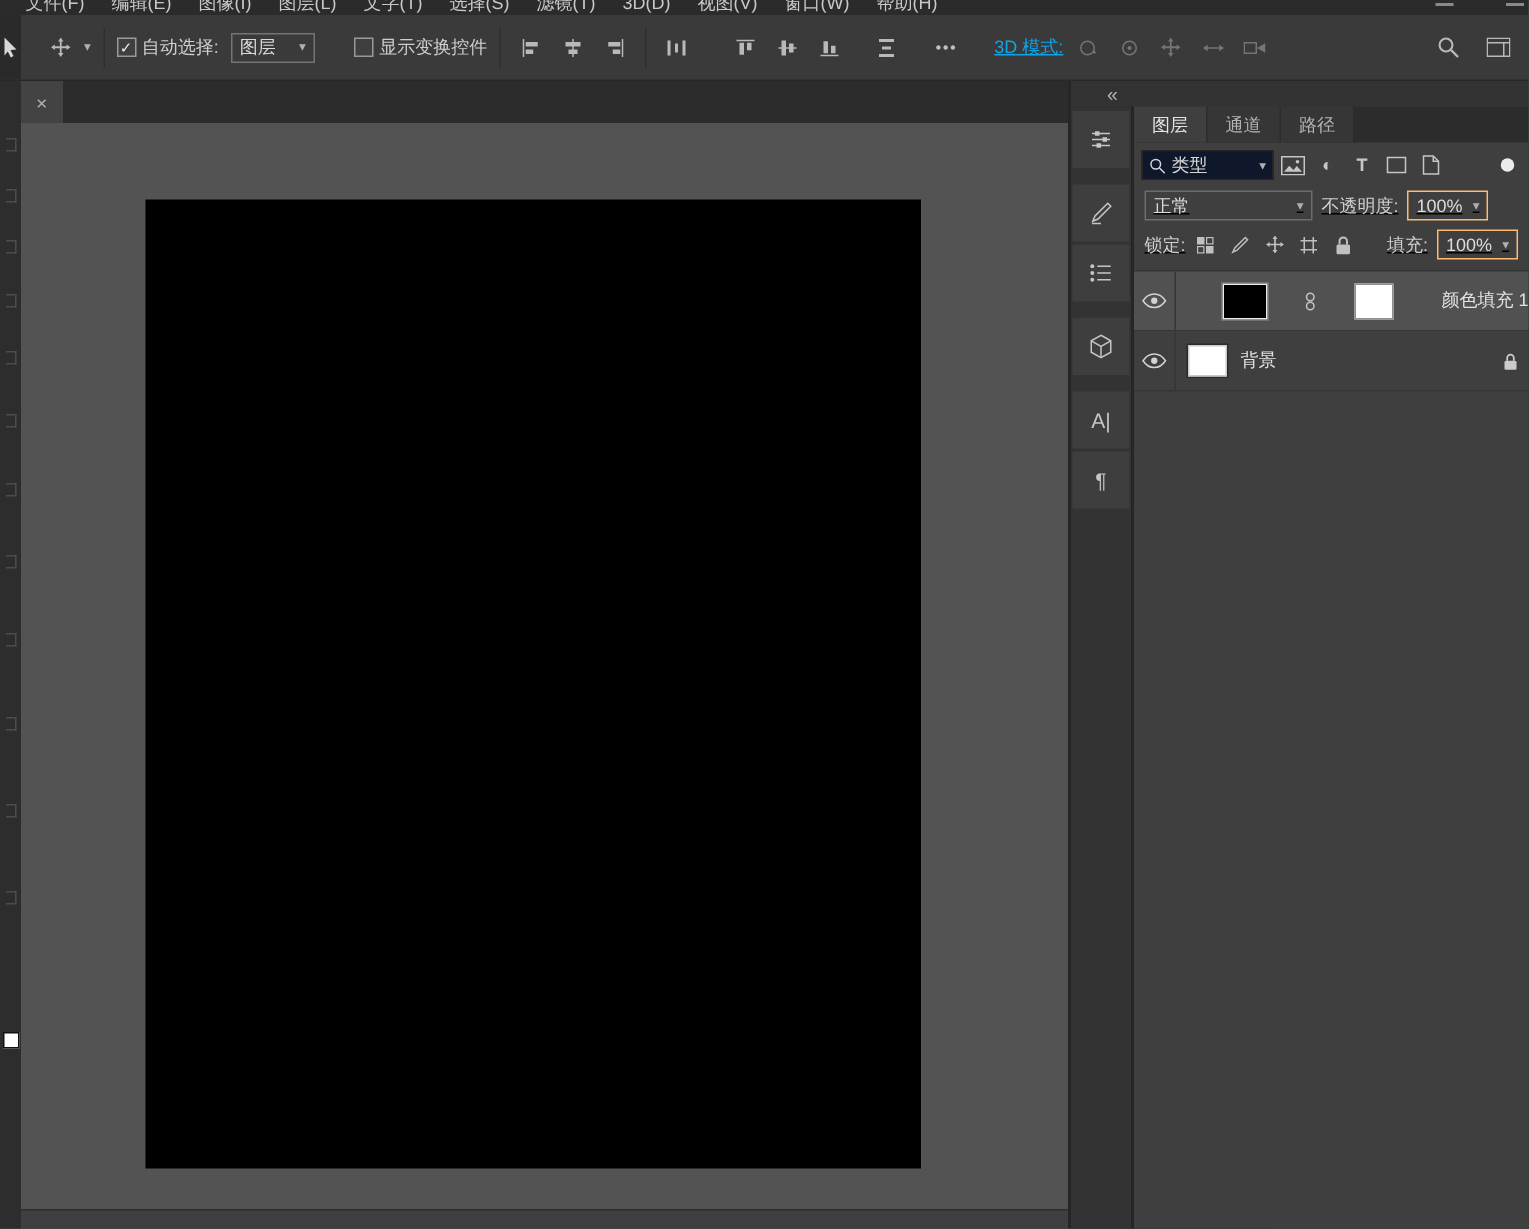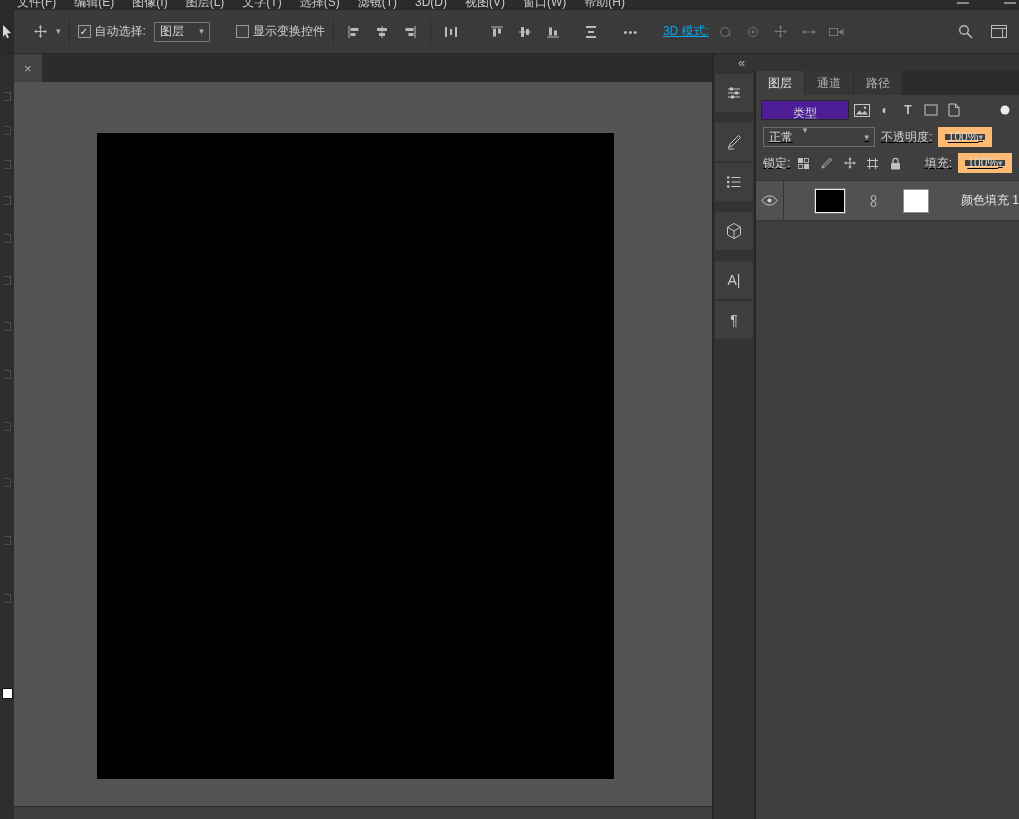--- a/index.html
+++ b/index.html
@@ -54,28 +54,28 @@
   .rail .cell { width:38px; height:38px; background:#3e3e3e; display:flex; align-items:center; justify-content:center; color:#c6c6c6; font-size:14px; flex:none; }
   .rail .rail-gap { height:7px; flex:none; }
   .panel-gap { width:2px; background:#262626; flex:none; }
 
   
   .panel { flex:1; background:#3f3f3f; display:flex; flex-direction:column; min-width:0; }
   .panel-tabs { height:24px; background:#2c2c2c; display:flex; gap:1px; flex:none; }
   .panel-tab { padding:0 12px; display:flex; align-items:center; font-size:12px; color:#b3b3b3; background:#363636; }
   .panel-tab.active { background:#3f3f3f; color:#e4e4e4; }
   .filter-row { display:flex; align-items:center; gap:3px; padding:5px 5px 4px 5px; flex:none; }
-  .type-select { width:88px; height:20px; border:1px solid #252525; background:#4c1d95; display:flex; align-items:center; gap:4px; padding:0 4px; font-size:12px; color:#d6d6d6;flex-direction:column; }
+  .type-select { width:88px; height:20px; border:1px solid #252525; background:#0f172a; display:flex; align-items:center; gap:4px; padding:0 4px; font-size:12px; color:#d6d6d6; }
   .type-select .lbl { flex:1; }
   .f-icon { width:20px; height:19px; display:flex; align-items:center; justify-content:center; color:#c6c6c6; font-size:12px; }
   .f-toggle { margin-left:auto; width:18px; display:flex; justify-content:center; }
   .blend-row { display:flex; align-items:center; gap:6px; padding:3px 7px 3px 7px; flex:none;text-decoration:underline; }
   .blend-select { width:112px; height:20px; border:1px solid #6d6d6d; display:flex; align-items:center; justify-content:space-between; padding:0 5px; font-size:12px; color:#dcdcdc; }
   .small-label { font-size:12px; color:#cfcfcf; white-space:nowrap; }
-  .value-box { width:54px; height:20px; border:7px solid #fdba74; display:flex; align-items:center; justify-content:center; padding:0 5px; font-size:12px; color:#dcdcdc; }
+  .value-box { width:54px; height:20px; border:1px solid #fdba74; display:flex; align-items:center; justify-content:space-between; padding:0 5px; font-size:12px; color:#dcdcdc; }
   .lock-row { display:flex; align-items:center; gap:4px; padding:3px 7px 7px 7px; flex:none;text-decoration:underline; }
   .lk-icon { width:19px; height:18px; display:flex; align-items:center; justify-content:center; color:#c0c0c0; }
   .lock-row .fill-group { margin-left:auto; display:flex; align-items:center; gap:6px; }
   .layers-list { flex:1; border-top:1px solid #333; min-height:0; }
   .layer-row { height:40px; display:flex; align-items:center; border-bottom:1px solid #363636; }
   .layer-row.selected { background:#515151;justify-content:space-between; }
   .eye-cell { width:28px; align-self:stretch; display:flex; align-items:center; justify-content:center; border-right:1px solid #363636; color:#d2d2d2; flex:none; }
   .fill-thumb { width:30px; height:24px; background:#000; border:1px solid #ececec; box-shadow:0 0 0 1px #707070; margin-left:8px; flex:none; }
   .link-glyph { margin:0 2px; color:#c4c4c4; display:flex; align-items:center; flex:none; }
   .mask-thumb { width:26px; height:24px; background:#ffffff; border:1px solid #8f8f8f; flex:none; }
@@ -445,20 +445,36 @@
               <span class="link-glyph">
                 <svg width="7" height="14">
                     <circle cx="3.5" cy="4" r="2.5" fill="none" stroke="currentColor"></circle>
                     <circle cx="3.5" cy="10" r="2.5" fill="none" stroke="currentColor"></circle>
                   </svg>
               </span>
               <span class="mask-thumb"></span>
               <span class="layer-name">颜色填充 1</span>
             </div>
 
+            <div class="layer-row">
+              <span class="eye-cell">
+                <svg width="17" height="11">
+                    <path d="M1 5.5C3.4 1.9 5.9 1 8.5 1s5.1.9 7.5 4.5C13.6 9.1 11.1 10 8.5 10S3.4 9.1 1 5.5z" fill="none" stroke="currentColor"></path>
+                    <circle cx="8.5" cy="5.5" r="2.1" fill="currentColor"></circle>
+                  </svg>
+              </span>
+              <span class="bg-thumb"></span>
+              <span class="layer-name">背景</span>
+              <span class="layer-lock">
+                <svg width="10" height="12">
+                    <rect x="1" y="5.5" width="8" height="6" rx="1" fill="currentColor"></rect>
+                    <path d="M2.8 5.5V3.6a2.2 2.2 0 0 1 4.4 0v1.9" fill="none" stroke="currentColor" stroke-width="1.2"></path>
+                  </svg>
+              </span>
+            </div>
 
           </div>
         </div>
 
       </div>
     </div>
   </div>
 </div>
 
 </body></html>

